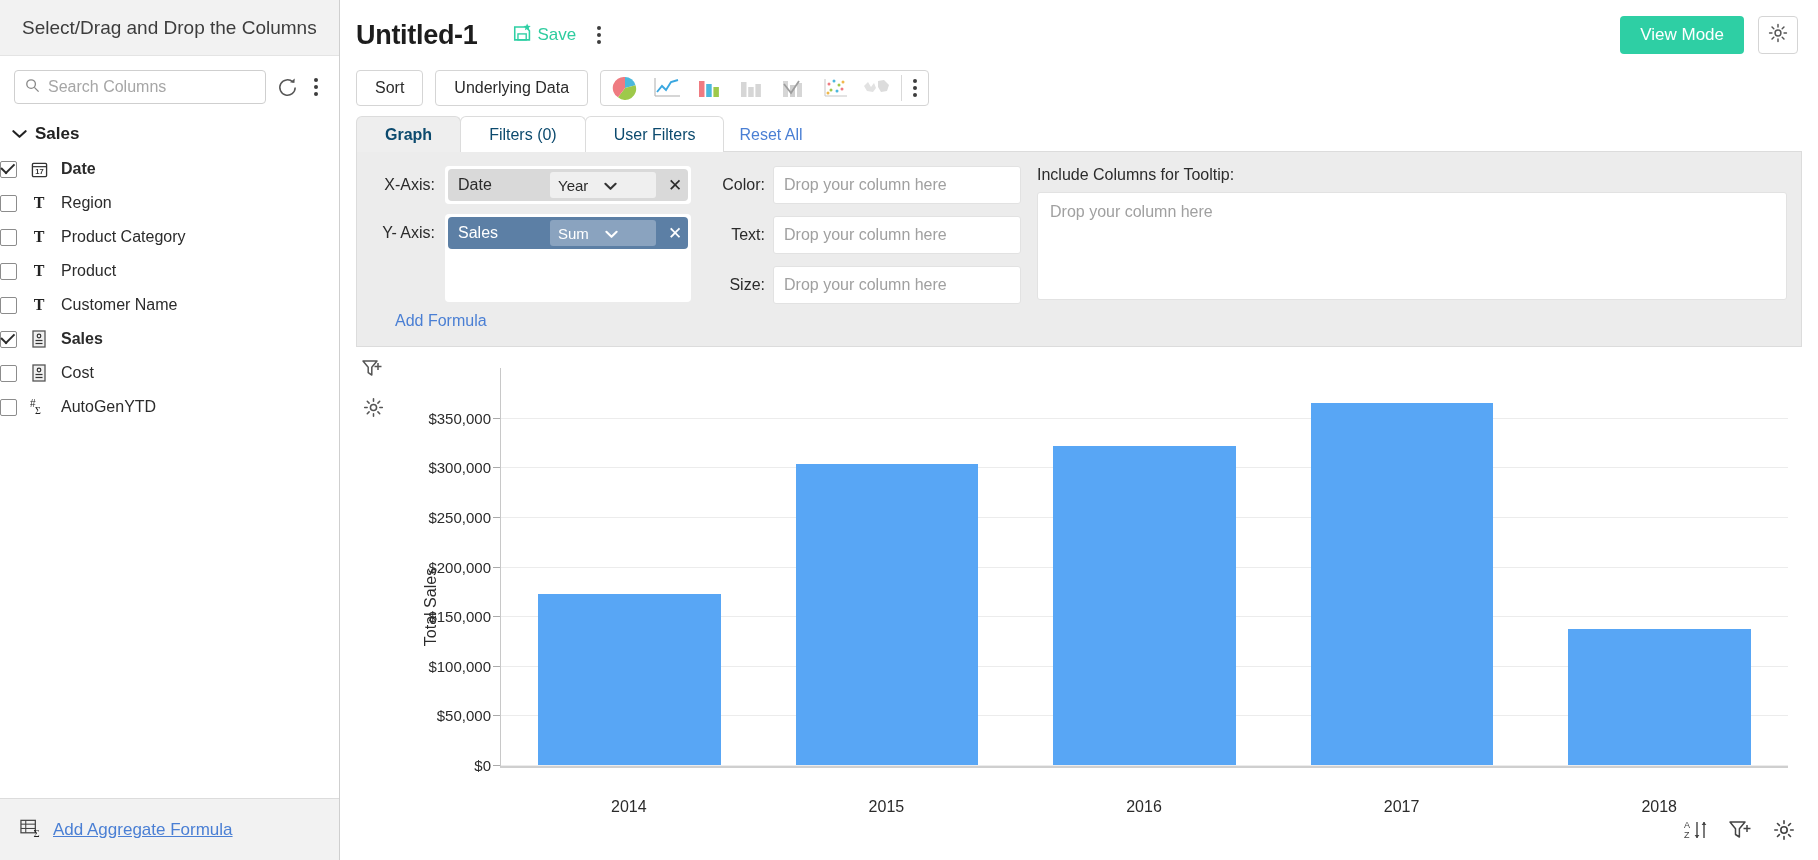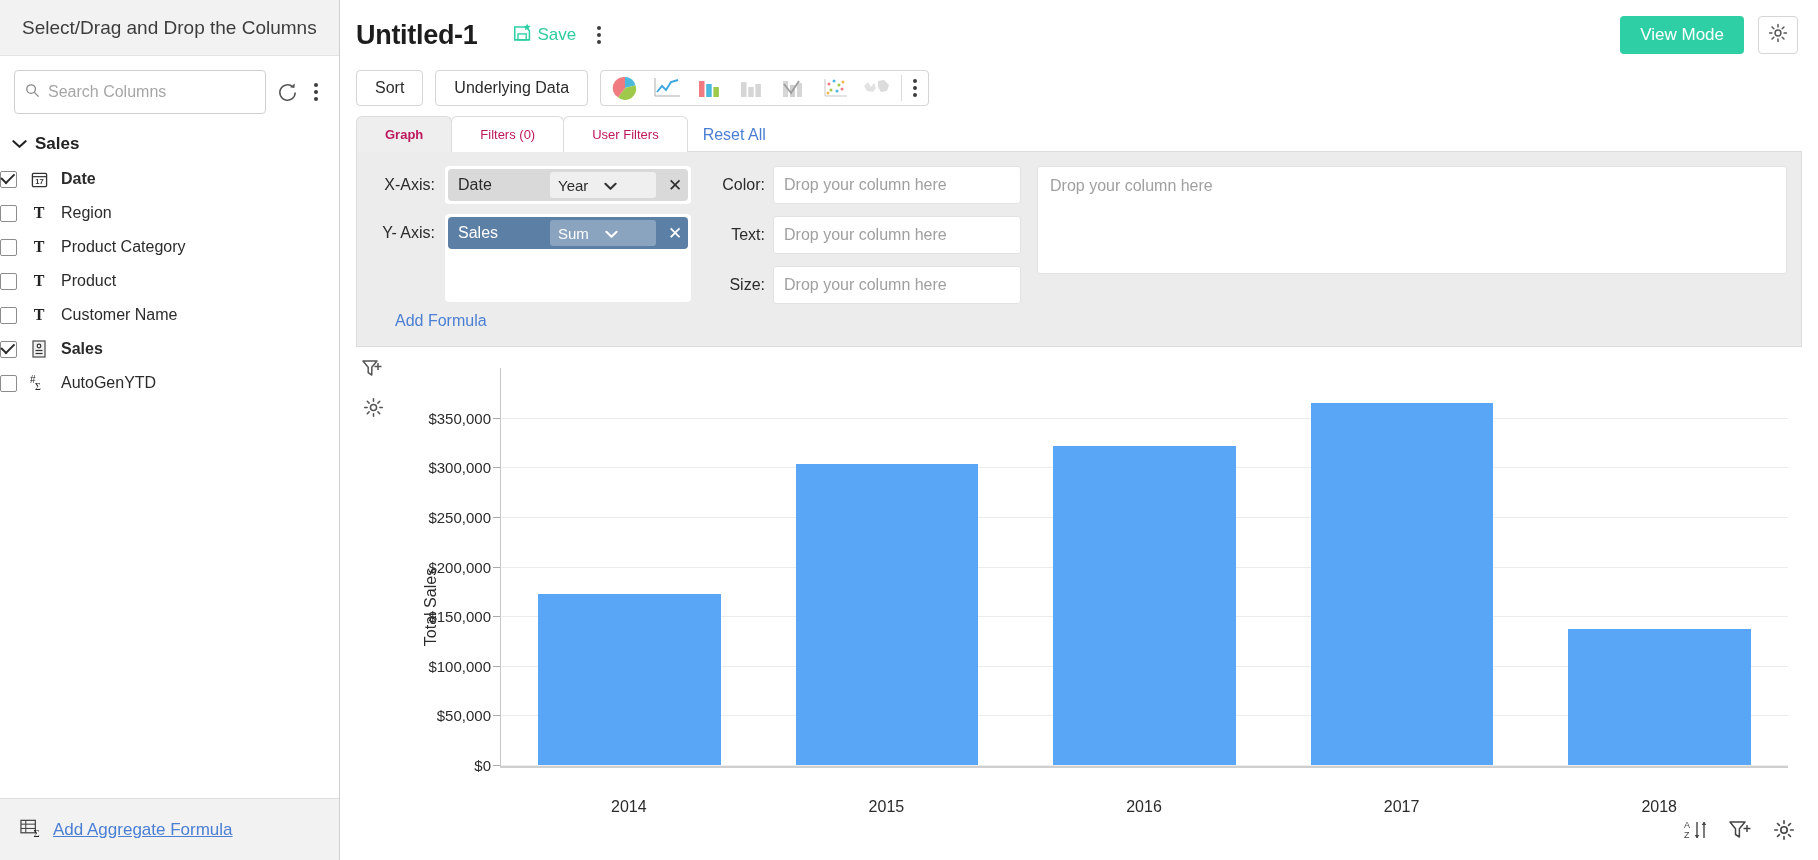--- a/index.html
+++ b/index.html
@@ -24,21 +24,21 @@
     display: flex; align-items: center;
     padding-left: 22px;
     font-size: 19px; color: #3d3d3d;
     border-bottom: 1px solid #e4e4e4;
   }
   .search-row {
     display: flex; align-items: center;
     padding: 14px 16px 10px 14px; gap: 10px;
   }
   .search-box {
-    flex: 1; height: 44px;
+    flex: 1; height: 34px;
     border: 1px solid #cfcfcf; border-radius: 4px;
     display: flex; align-items: center; padding: 0 10px; gap: 8px;
     background: #fff;
   }
   .search-box input {
     border: none; outline: none; flex: 1;
     font-size: 16px; color: #3d3d3d;
     font-family: "Liberation Sans", sans-serif;
     background: transparent;
   }
@@ -115,21 +115,21 @@
     display: flex; align-items: center; gap: 2px;
     border: 1px solid #d5d5d5; border-radius: 4px; height: 36px; padding: 0 4px;
   }
   .ct { width: 40px; height: 32px; display:flex; align-items:center; justify-content:center; cursor:pointer; border-radius:3px;}
   .ct-sep { width:1px; height:26px; background:#d9d9d9; margin:0 2px; }
 
   
   .tabs-row { display: flex; align-items: flex-end; padding-left: 16px; gap: 0; position: relative; z-index: 2;}
   .tab {
     height: 36px; padding: 0 28px; display:flex; align-items:center;
-    font-size: 13px; color:#be185d; cursor:pointer;
+    font-size: 16px; color:#0c4a6e; cursor:pointer;
     border: 1px solid #dcdcdc; border-bottom: none;
     border-radius: 6px 6px 0 0; background:#fff; margin-right:-1px;text-align:center;
   }
   .tab.active { background:#eeeeee; font-weight:bold; }
   .reset-all { color:#4a7fd4; font-size:16px; margin-left:16px; margin-bottom:8px; cursor:pointer; }
 
   
   .shelves {
     background: #ececec; border: 1px solid #dcdcdc;
     margin: 0 16px; padding: 14px 0 16px 0;
@@ -305,20 +305,32 @@
           <svg width="14" height="18" viewBox="0 0 14 18">
               <rect x="1" y="1" width="12" height="16" fill="#f0f0f0" stroke="#555" stroke-width="1.3"></rect>
               <circle cx="7" cy="6" r="1.8" fill="none" stroke="#333" stroke-width="1.2"></circle>
               <line x1="3.5" y1="10.5" x2="10.5" y2="10.5" stroke="#333" stroke-width="1.2"></line>
               <line x1="3.5" y1="13.5" x2="10.5" y2="13.5" stroke="#333" stroke-width="1.2"></line>
             </svg>
         </span>
         <span>Sales</span>
       </div>
 
+      <div class="col-item">
+        <span class="cbox"></span>
+        <span class="tyicon">
+          <svg width="14" height="18" viewBox="0 0 14 18">
+              <rect x="1" y="1" width="12" height="16" fill="#f0f0f0" stroke="#555" stroke-width="1.3"></rect>
+              <circle cx="7" cy="6" r="1.8" fill="none" stroke="#333" stroke-width="1.2"></circle>
+              <line x1="3.5" y1="10.5" x2="10.5" y2="10.5" stroke="#333" stroke-width="1.2"></line>
+              <line x1="3.5" y1="13.5" x2="10.5" y2="13.5" stroke="#333" stroke-width="1.2"></line>
+            </svg>
+        </span>
+        <span>Cost</span>
+      </div>
 
       <div class="col-item">
         <span class="cbox"></span>
         <span class="tyicon">
           <svg width="20" height="18" viewBox="0 0 20 18">
               <text x="1" y="9" font-size="10" fill="#222" font-family="Liberation Sans, sans-serif">#</text>
               <text x="6" y="16" font-size="10" fill="#222" font-family="Liberation Serif, serif">Σ</text>
             </svg>
         </span>
         <span>AutoGenYTD</span>
@@ -498,20 +510,21 @@
           <div class="mid-label">Text:</div>
           <div class="dropzone">Drop your column here</div>
         </div>
         <div class="mid-row">
           <div class="mid-label">Size:</div>
           <div class="dropzone">Drop your column here</div>
         </div>
       </div>
 
       <div class="shelf-right">
+        <div class="tooltip-label">Include Columns for Tooltip:</div>
         <div class="tooltip-zone">Drop your column here</div>
       </div>
     </div>
 
     <div class="chart-area">
       <div class="chart-side-icons">
         <span>
           <svg width="24" height="22" viewBox="0 0 24 22">
               <path d="M2 3 h14 l-5.2 6.2 V17 l-3.6 -2.3 V9.2 Z" fill="none" stroke="#555" stroke-width="1.5" stroke-linejoin="round"></path>
               <line x1="17" y1="5" x2="17" y2="12" stroke="#555" stroke-width="1.5"></line>

